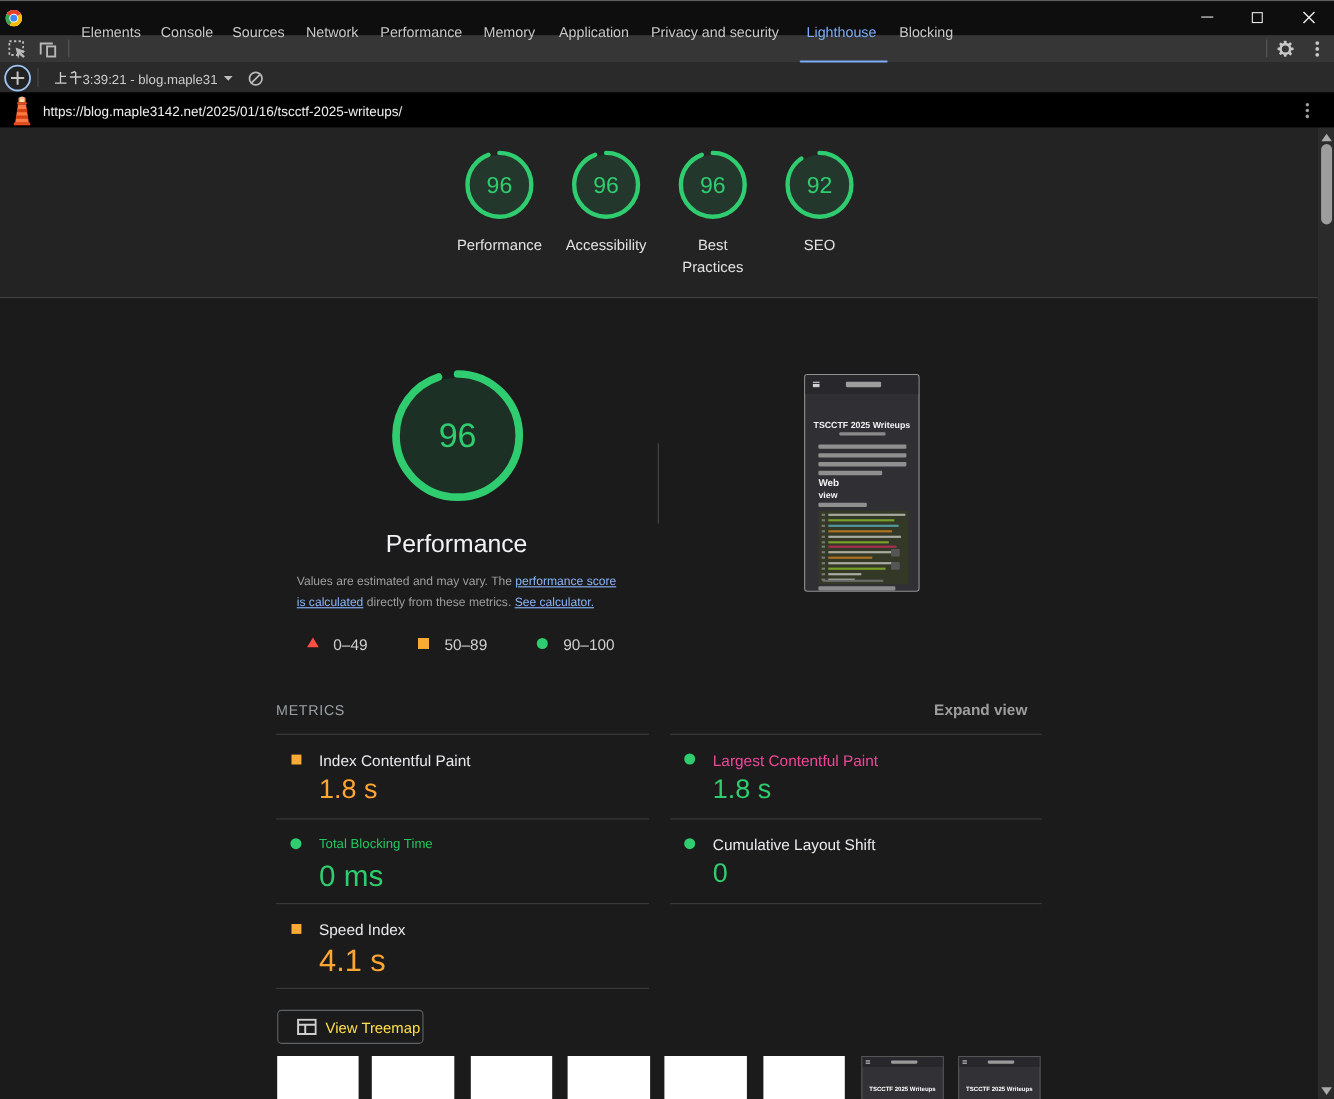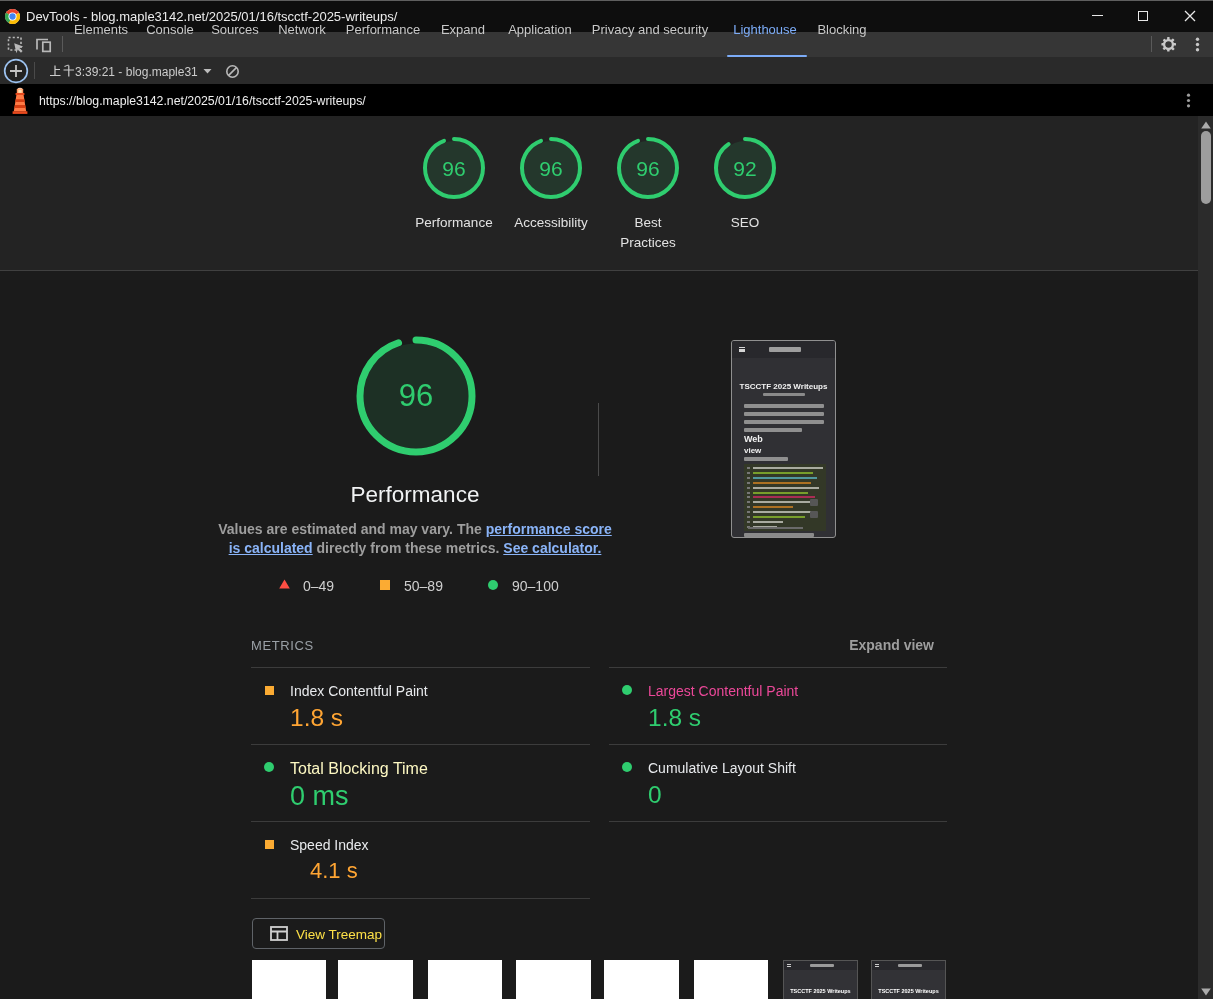--- a/index.html
+++ b/index.html
@@ -15,21 +15,20 @@
   <div class="abs" style="left:0;top:0;width:1213px;height:32px;background:#0e0e0e;border-top:1px solid #5f5f5f;"></div>
   <svg class="abs" style="left:5px;top:9px" width="15" height="15" viewBox="0 0 100 100">
     <circle cx="50" cy="50" r="50" fill="#fff"></circle>
     <path d="M50,50 L6.7,25 A50,50 0 0 1 93.3,25 Z" fill="#e8402a"></path>
     <path d="M50,50 L6.7,25 A50,50 0 0 0 28,93.3 L50,50 Z" fill="#e8402a"></path>
     <path d="M50,50 L6.7,25 A50,50 0 0 0 25,93.3 Z" fill="#34a853"></path>
     <path d="M50,50 L25,93.3 A50,50 0 0 0 93.3,25 Z" fill="#fbbc05"></path>
     <circle cx="50" cy="50" r="27" fill="#fff"></circle>
     <circle cx="50" cy="50" r="21" fill="#4285f4"></circle>
   </svg>
-  <div class="abs" style="left:26px;top:9px;font-size:13px;color:#ebebeb;">DevTools - blog.maple3142.net/2025/01/16/tscctf-2025-writeups/</div>
 
   <div class="abs" style="left:1092px;top:15px;width:11px;height:1.4px;background:#e8e8e8;"></div>
   <div class="abs" style="left:1138px;top:11px;width:10px;height:10px;border:1.3px solid #e8e8e8;"></div>
   <svg class="abs" style="left:1184px;top:10px" width="12" height="12" viewBox="0 0 12 12">
     <path d="M1,1 L11,11 M11,1 L1,11" stroke="#e8e8e8" stroke-width="1.3"></path>
   </svg>
 
   <div class="abs" id="tabbar" style="left:0;top:32px;width:1213px;height:25px;background:#363636;"></div>
 
   <svg class="abs" style="left:7px;top:36px" width="18" height="18" viewBox="0 0 18 18">
@@ -41,21 +40,21 @@
     <path d="M2,13.5 L2,3.5 L13,3.5" fill="none" stroke="#b8b8b8" stroke-width="1.7"></path>
     <rect x="7.8" y="6.2" width="7.4" height="9.2" fill="#363636" stroke="#b8b8b8" stroke-width="1.7"></rect>
   </svg>
   <div class="abs" style="left:62px;top:36px;width:1px;height:16px;background:#5a5a5a;"></div>
 
   <div class="abs tab" style="left:101px;">Elements</div>
   <div class="abs tab" style="left:170px;">Console</div>
   <div class="abs tab" style="left:235px;">Sources</div>
   <div class="abs tab" style="left:302px;">Network</div>
   <div class="abs tab" style="left:383px;">Performance</div>
-  <div class="abs tab" style="left:463px;">Expand</div>
+  <div class="abs tab" style="left:463px;">Memory</div>
   <div class="abs tab" style="left:540px;">Application</div>
   <div class="abs tab" style="left:650px;">Privacy and security</div>
   <div class="abs tab" style="left:765px;color:#7cacf8;">Lighthouse</div>
   <div class="abs tab" style="left:842px;">Blocking</div>
   <style>.tab{top:22px;transform:translateX(-50%);font-size:13px;color:#c8c8c8;white-space:nowrap;}</style>
   <div class="abs" style="left:727px;top:54.5px;width:80px;height:2.5px;background:#7cacf8;border-radius:2px;"></div>
 
   <div class="abs" style="left:1151px;top:36px;width:1px;height:16px;background:#5a5a5a;"></div>
 
   <svg class="abs" style="left:1160px;top:36px" width="17" height="17" viewBox="0 0 17 17">
@@ -141,21 +140,21 @@
   <text x="33" y="40.5" text-anchor="middle" font-family="Liberation Sans" font-size="21" fill="#2fcd6f">92</text>
     </svg>
 
   <svg class="abs" style="left:351px;top:331px" width="130" height="130" viewBox="0 0 130 130">
     <circle cx="65" cy="65" r="52.5" fill="rgba(48,206,112,0.12)"></circle>
     <circle cx="65" cy="65" r="56" fill="none" stroke="#2fcd6f" stroke-width="7" stroke-linecap="round" stroke-dasharray="333.5 18.4" transform="rotate(-90 65 65)"></circle>
     <text x="65" y="75" text-anchor="middle" font-family="Liberation Sans" font-size="31" fill="#2fcd6f">96</text>
   </svg>
 
   <div class="abs" style="left:415px;top:482px;transform:translateX(-50%);font-size:22.5px;color:#f1f3f4;">Performance</div>
-  <div class="abs" style="left:415px;top:520px;transform:translateX(-50%);text-align:center;font-size:14px;line-height:19px;color:#9e9e9e;white-space:nowrap;font-weight:bold;">
+  <div class="abs" style="left:415px;top:520px;transform:translateX(-50%);font-size:11px;line-height:19px;color:#9e9e9e;white-space:nowrap;">
     Values are estimated and may vary. The <a class="lk">performance score</a><br><a class="lk">is calculated</a> directly from these metrics. <a class="lk">See calculator.</a>
   </div>
   <style>.lk{color:#8ab4f8;text-decoration:underline;}</style>
 
   <svg class="abs" style="left:279px;top:579px" width="11" height="10" viewBox="0 0 11 10">
     <path d="M5.5,0.5 L10.8,9.5 L0.2,9.5 Z" fill="#ff4e43"></path>
   </svg>
   <div class="abs leg" style="left:303px;">0–49</div>
   <div class="abs" style="left:380px;top:580px;width:10px;height:10px;background:#fbab33;"></div>
   <div class="abs leg" style="left:404px;">50–89</div>
@@ -222,28 +221,28 @@
     <div class="abs" style="left:609px;top:666.5px;width:338px;height:1px;background:#3c3c3c;"></div>
     <div class="abs" style="left:609px;top:743.5px;width:338px;height:1px;background:#3c3c3c;"></div>
     <div class="abs" style="left:609px;top:820.5px;width:338px;height:1px;background:#3c3c3c;"></div>
     <div class="abs" style="left:265px;top:685.5px;width:9px;height:9px;background:#fbab33;"></div>
     <div class="abs" style="left:290px;top:682.5px;font-size:14px;color:#e8eaed;">Index Contentful Paint</div>
     <div class="abs" style="left:290px;top:703.5px;font-size:24.5px;color:#ffa533;">1.8 s</div>
     <div class="abs" style="left:622px;top:684.5px;width:10px;height:10px;border-radius:50%;background:#2fcd6f;"></div>
     <div class="abs" style="left:648px;top:682.5px;font-size:14px;color:#ec4899;">Largest Contentful Paint</div>
     <div class="abs" style="left:648px;top:703.5px;font-size:24.5px;color:#2fcd6f;">1.8 s</div>
     <div class="abs" style="left:264px;top:761.5px;width:10px;height:10px;border-radius:50%;background:#2fcd6f;"></div>
-    <div class="abs" style="left:290px;top:759.5px;font-size:16px;color:#fef9c3;">Total Blocking Time</div>
+    <div class="abs" style="left:290px;top:759.5px;font-size:12px;color:#22c55e;">Total Blocking Time</div>
     <div class="abs" style="left:290px;top:780.5px;font-size:27px;color:#2fcd6f;">0 ms</div>
     <div class="abs" style="left:622px;top:761.5px;width:10px;height:10px;border-radius:50%;background:#2fcd6f;"></div>
     <div class="abs" style="left:648px;top:759.5px;font-size:14px;color:#e8eaed;">Cumulative Layout Shift</div>
     <div class="abs" style="left:648px;top:780.5px;font-size:24.5px;color:#2fcd6f;">0</div>
     <div class="abs" style="left:265px;top:839.5px;width:9px;height:9px;background:#fbab33;"></div>
     <div class="abs" style="left:290px;top:836.5px;font-size:14px;color:#e8eaed;">Speed Index</div>
-    <div class="abs" style="left:290px;top:857.5px;font-size:22px;color:#ffa533;margin-left:20px;">4.1 s</div>
+    <div class="abs" style="left:290px;top:857.5px;font-size:28px;color:#ffa533;">4.1 s</div>
 
   <div class="abs" style="left:252px;top:918px;width:133px;height:31px;border:1px solid #5f6368;border-radius:4px;"></div>
   <svg class="abs" style="left:270px;top:926px" width="18" height="15" viewBox="0 0 18 15">
     <rect x="1" y="1" width="16" height="13" fill="none" stroke="#d0d0d0" stroke-width="1.8"></rect>
     <path d="M1,5.5 L17,5.5 M7.5,5.5 L7.5,14" stroke="#d0d0d0" stroke-width="1.8"></path>
   </svg>
   <div class="abs" style="left:296px;top:927px;font-size:13.5px;color:#fde047;">View Treemap</div>
 
   <div class="abs" style="left:251.6px;top:960px;width:74.5px;height:45px;background:#ffffff;"></div>
     <div class="abs" style="left:338.2px;top:960px;width:74.5px;height:45px;background:#ffffff;"></div>

